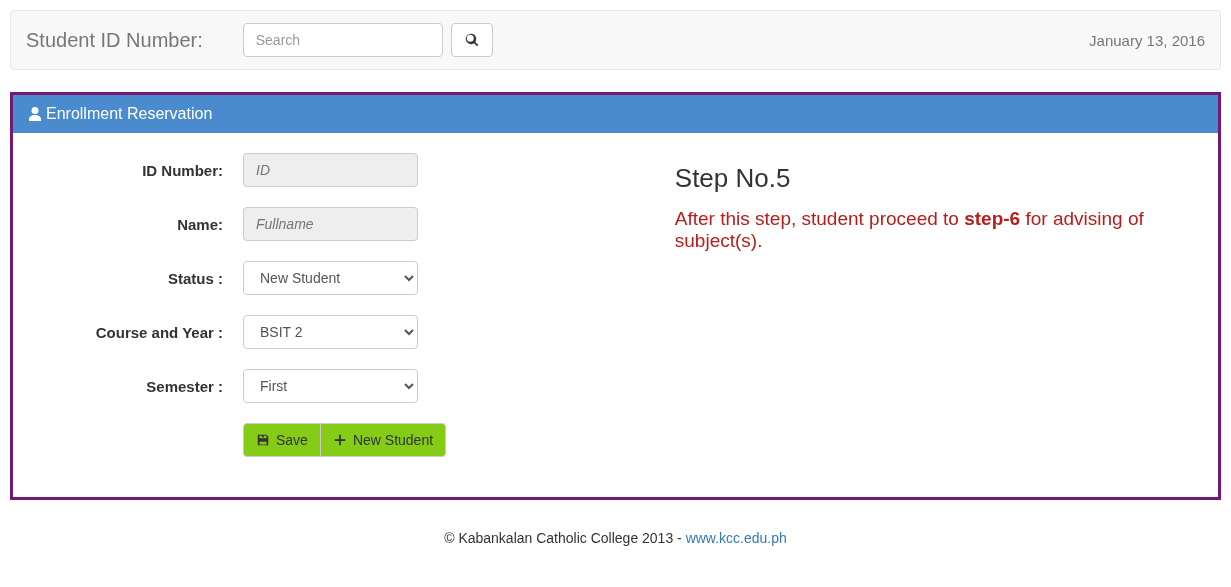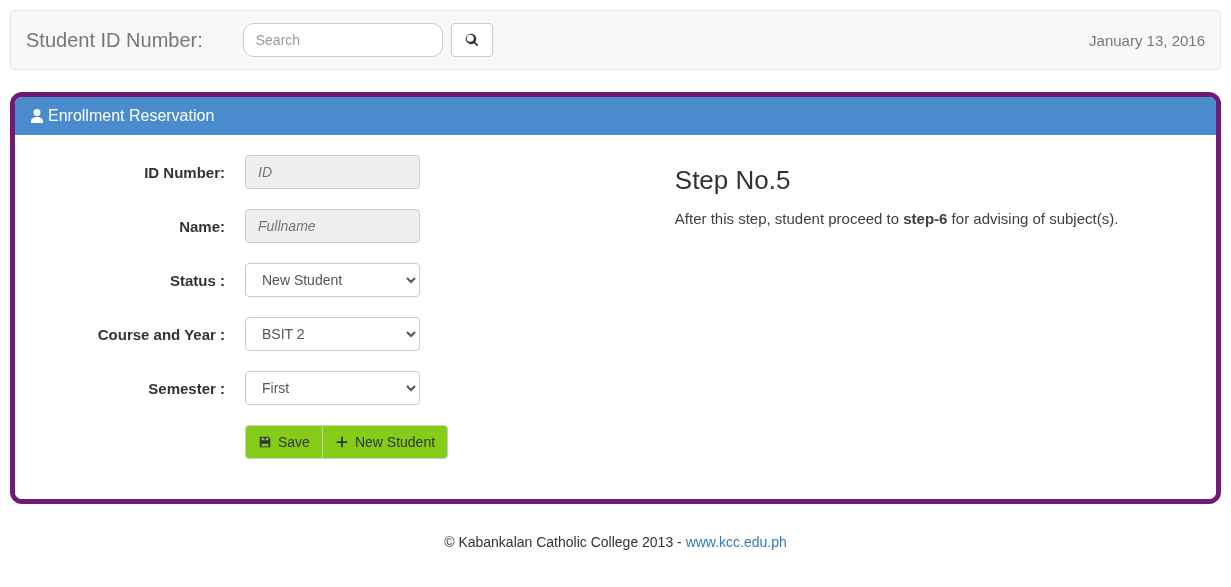--- a/index.html
+++ b/index.html
@@ -23,43 +23,43 @@
   font-size: 20px;
   color: #777;
   margin-right: 20px;
 }
 .search-group { display: flex; align-items: stretch; gap: 8px; }
 .search-input {
   width: 200px;
   height: 34px;
   padding: 6px 12px;
   border: 1px solid #ccc;
-  border-radius: 11px;
+  border-radius: 4px;
   font-size: 14px;
   color: #555;
 }
 .search-input::placeholder { color: #999; }
 .search-btn {
   width: 42px;
   height: 34px;
   border: 1px solid #ccc;
   background: #fff;
   border-radius: 4px;
   display: flex;
   align-items: center;
   justify-content: center;
   cursor: pointer;
 }
 .search-btn svg { width: 14px; height: 14px; }
 .topbar-date { margin-left: auto; color: #777; font-size: 15px; }
 
 .panel {
   margin: 22px 10px 0 10px;
-  border: 5px solid #701a75;
-  border-radius: 12px;
+  border: 3px solid #701a75;
+  border-radius: 0;
   overflow: hidden;
 }
 .panel-header {
   background: #4a8bce;
   color: #fff;
   padding: 10px 15px;
   font-size: 16px;
   display: flex;
   align-items: center;
   gap: 4px;
@@ -111,21 +111,21 @@
   cursor: pointer;
   display: inline-flex;
   align-items: center;
   gap: 6px;
 }
 .btn:first-child { border-top-right-radius: 0; border-bottom-right-radius: 0; }
 .btn:last-child { border-top-left-radius: 0; border-bottom-left-radius: 0; margin-left: -1px; }
 .btn svg { width: 14px; height: 14px; }
 
 .step-title { font-size: 26px; font-weight: 500; color: #333; margin-bottom: 14px; }
-.step-text { font-size: 15px; color: #404040; }
+.step-text { font-size: 19px; color: #b91c1c; }
 .step-text b { font-weight: bold; }
 
 .footer { text-align: center; margin-top: 30px; padding-bottom: 20px; font-size: 14px; color: #333; }
 .footer a { color: #337ab7; text-decoration: none; }
 </style>
 </head>
 <body>
 
 <div class="topbar">
   <span class="topbar-label">Student ID Number:</span>

